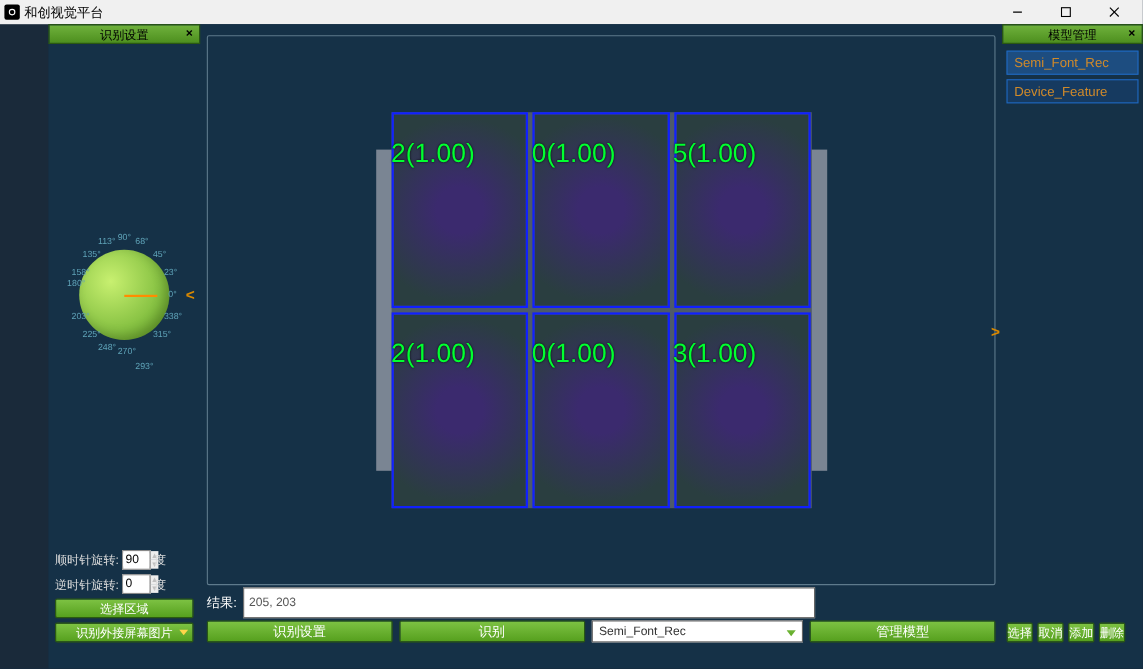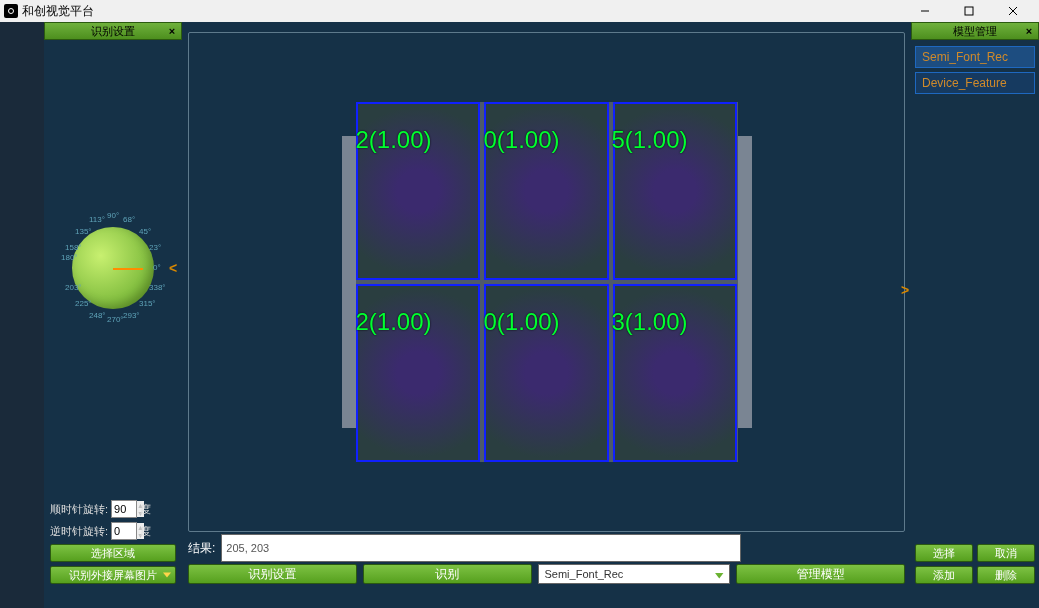--- a/index.html
+++ b/index.html
@@ -177,21 +177,21 @@
   background:#163a60;
   color:#d08a2a;
   font-size:12px;
   padding:3px 6px; cursor:pointer;
 }
 .model-item.selected{ background:#1d4d80; }
 .right-nav-arrow{
   position:absolute; left:-10px; top:50%; transform:translateY(-50%);
   color:#d98800; font-size:14px; font-weight:bold; cursor:pointer;
 }
-.right-bottom{padding:4px;display:flex;flex-direction:column;gap:4px;}
+.right-bottom{padding:4px;display:flex;flex-direction:row;gap:4px;}
 .btn-pair{display:flex;gap:4px;}
 .btn-pair .green-btn{flex:1;}
 </style>
 </head>
 <body>
 
 <div class="titlebar">
   <div class="titlebar-icon">
       <span></span>
     </div>
@@ -231,21 +231,21 @@
         <span class="compass-label" style="left:70px;top:22px">68°</span>
         <span class="compass-label" style="left:54px;top:18px">90°</span>
         <span class="compass-label" style="left:36px;top:22px">113°</span>
         <span class="compass-label" style="left:22px;top:34px">135°</span>
         <span class="compass-label" style="left:12px;top:50px">158°</span>
         <span class="compass-label" style="left:8px;top:60px">180°</span>
         <span class="compass-label" style="left:12px;top:90px">203°</span>
         <span class="compass-label" style="left:22px;top:106px">225°</span>
         <span class="compass-label" style="left:36px;top:118px">248°</span>
         <span class="compass-label" style="left:54px;top:122px">270°</span>
-        <span class="compass-label" style="left:70px;top:118px">293°</span>
+        <span class="compass-label" style="left:70px;top:135px">293°</span>
         <span class="compass-label" style="left:86px;top:106px">315°</span>
         <span class="compass-label" style="left:96px;top:90px">338°</span>
       </div>
       <div class="nav-arrow left">&lt;</div>
     </div>
     <div class="left-bottom">
       <div class="rot-row">
         <label>顺时针旋转:</label>
         <div class="spinner">
           <input value="90" style="">

